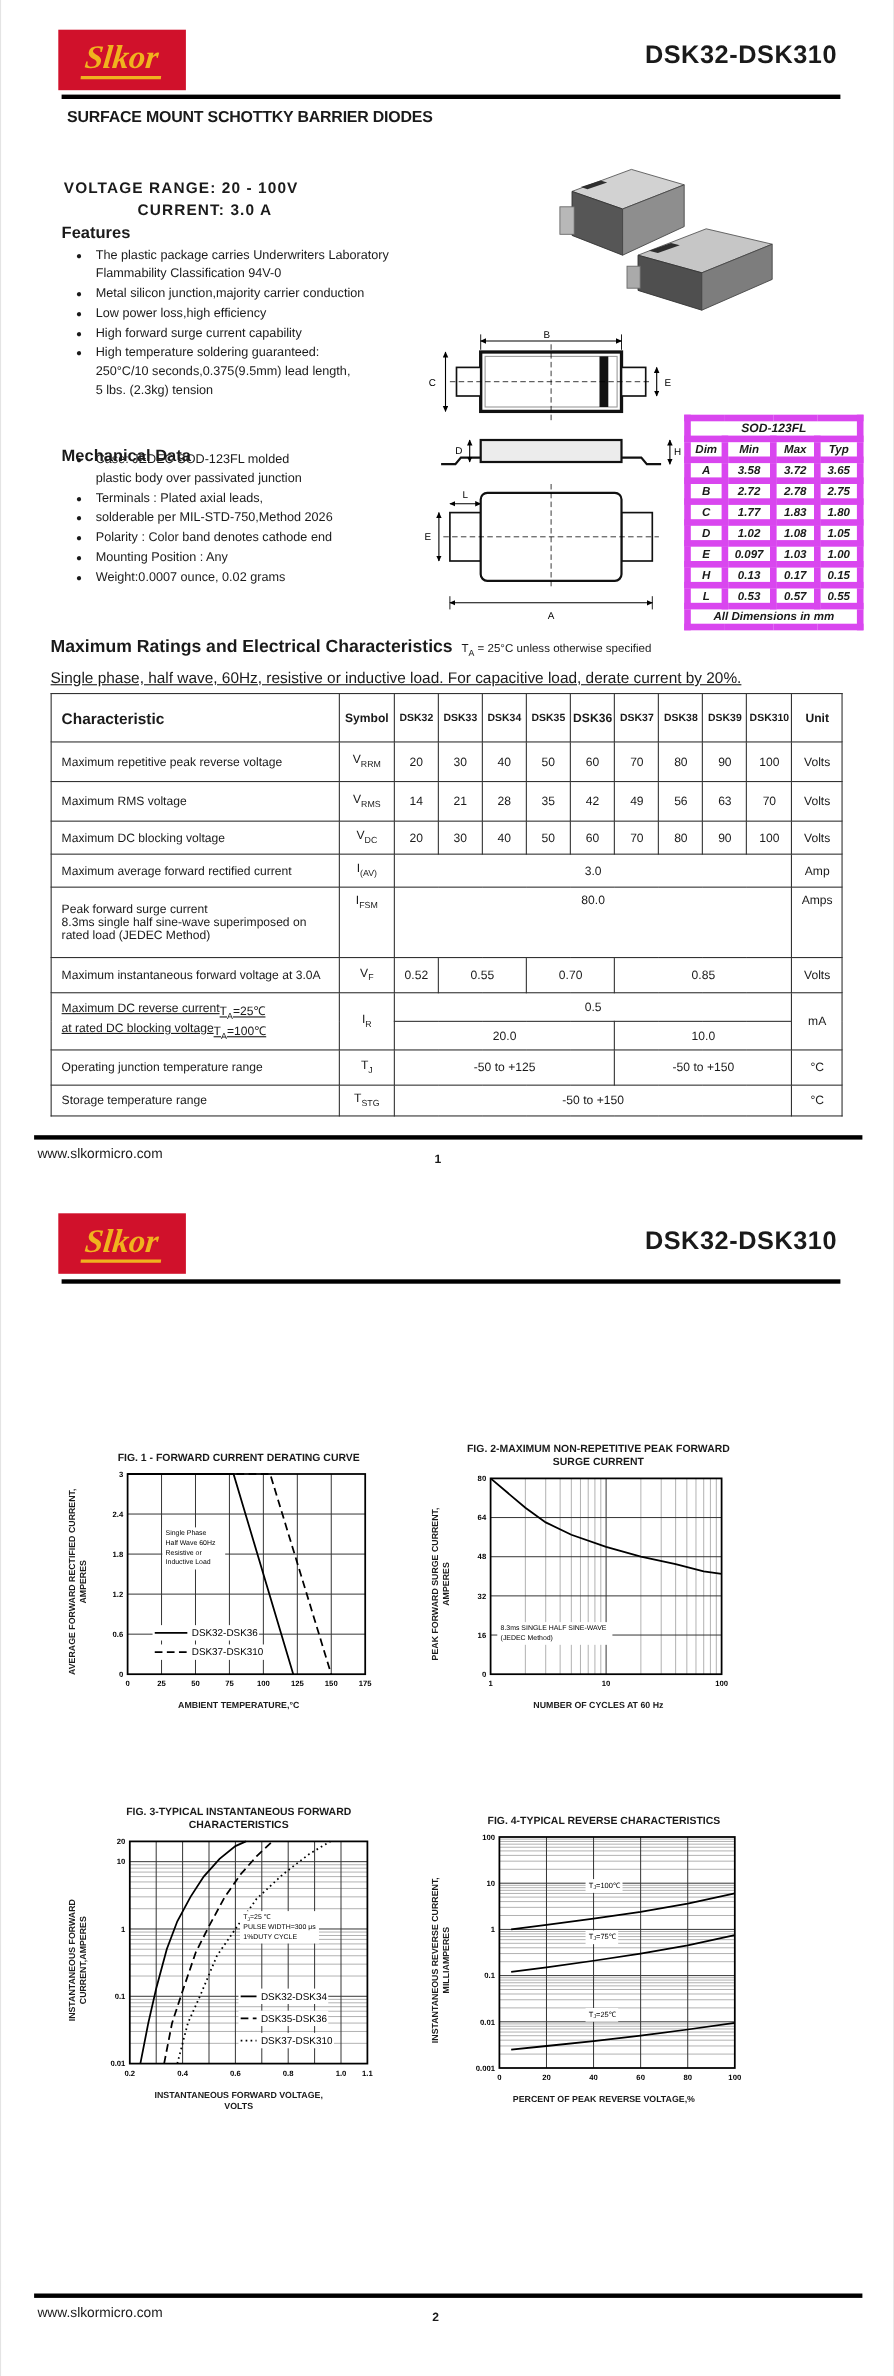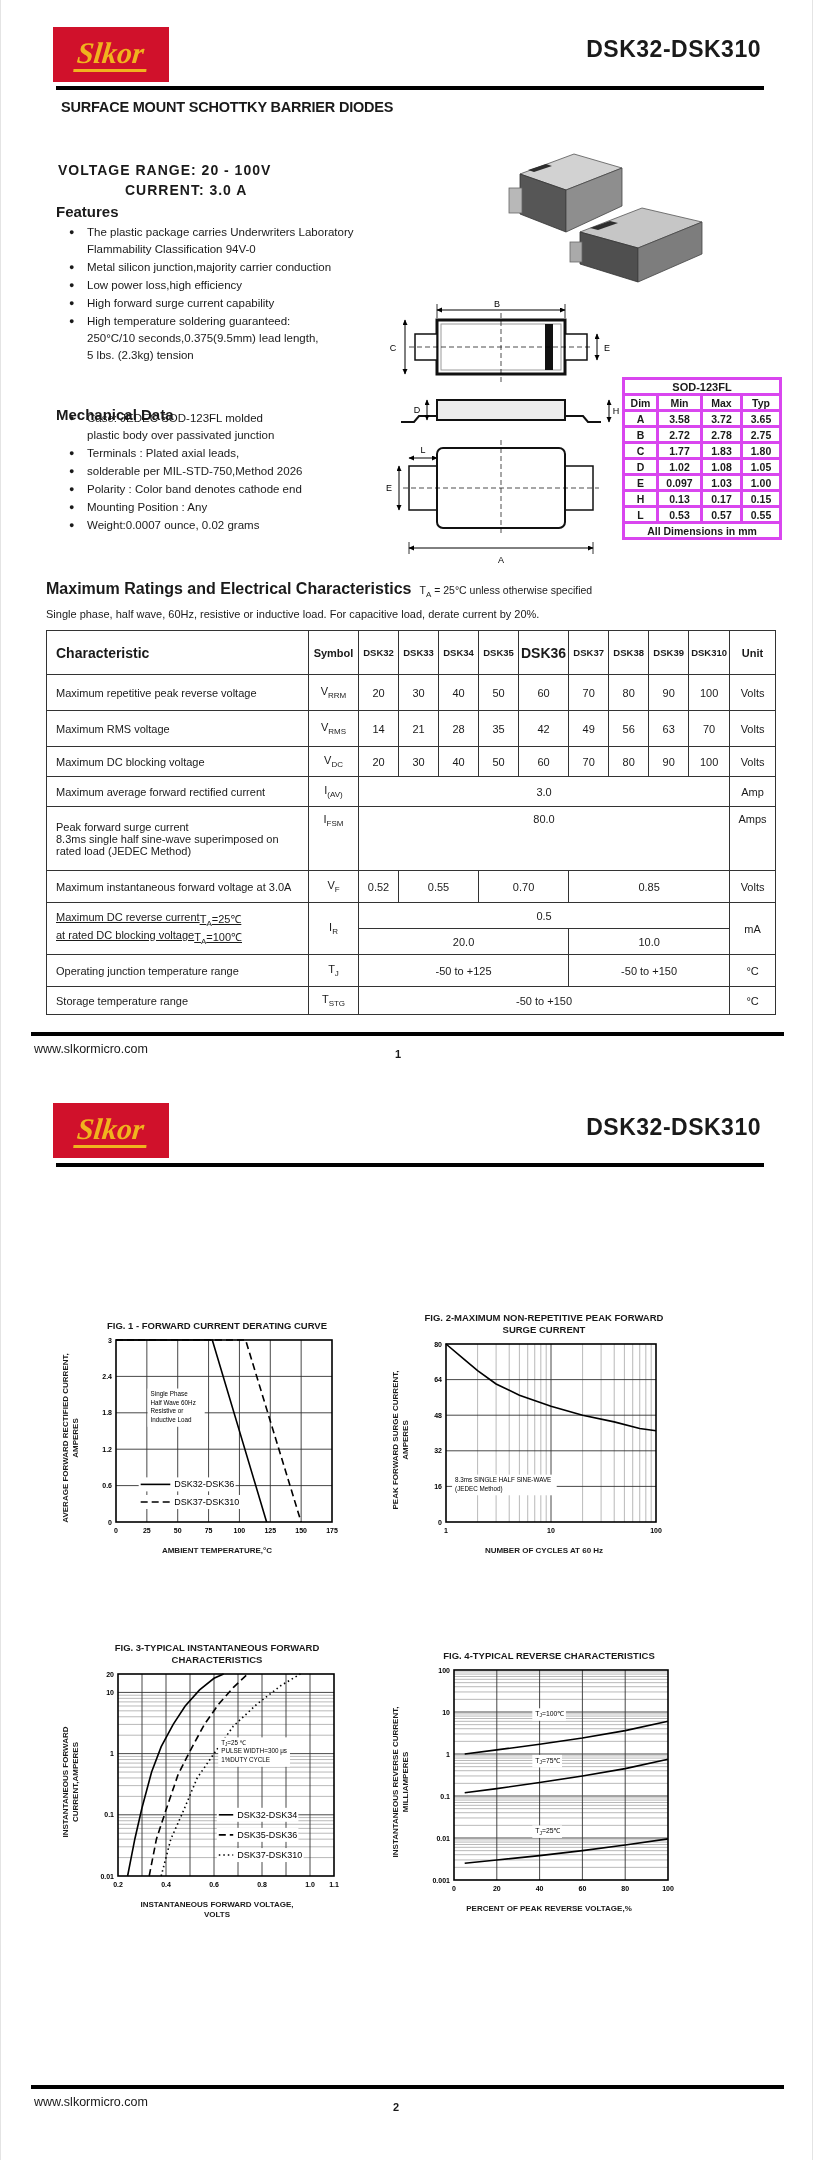--- a/index.html
+++ b/index.html
@@ -14,26 +14,26 @@
   .hrule{position:absolute;background:#000;}
   .doc-subtitle{position:absolute;font-size:14.5px;font-weight:bold;letter-spacing:-0.2px;}
   .volt-line{position:absolute;font-size:14px;font-weight:bold;letter-spacing:1px;}
   .sec-heading{position:absolute;font-size:15px;font-weight:bold;}
   .blist{position:absolute;font-size:11.5px;line-height:17px;width:340px;}
   .bitem{display:flex;margin:0 0 1px 0;}
   .bitem .dot{width:18px;flex:0 0 18px;font-size:9px;line-height:17px;}
   .bl-lines{flex:1;}
   
   .dimtable{position:absolute;border-collapse:collapse;font-size:10.5px;font-weight:bold;}
-  .dimtable td,.dimtable th{border:3px solid #d946ef;text-align:center;padding:0 2px;height:13px;line-height:12px;}
+  .dimtable td,.dimtable th{border:6px solid #d946ef;text-align:center;padding:0 2px;height:13px;line-height:12px;font-style:italic;}
   .dimtable .ttl{font-size:11px;}
   
   .ratings-heading{position:absolute;font-size:16px;font-weight:bold;}
   .ratings-heading .cond{font-size:10.5px;font-weight:normal;margin-left:8px;}
-  .ratings-note{position:absolute;font-size:11px;}
+  .ratings-note{position:absolute;font-size:14px;text-decoration:underline;}
   .rtable{position:absolute;border-collapse:collapse;font-size:11px;}
   .rtable td,.rtable th{border:1px solid #333;text-align:center;padding:1px 2px;}
   .rtable th{font-weight:bold;}
   .rtable .chr{text-align:left;padding-left:9px;padding-right:6px;}
   .rtable .just{display:flex;padding-right:4px;text-decoration:underline;}
   .rtable sub,.ratings-heading sub{font-size:8px;}
   .rtable .vtop{vertical-align:top;padding-top:6px;}
   
   .furl{position:absolute;font-size:12.5px;}
   .fpage{position:absolute;font-size:11px;font-weight:bold;}
@@ -289,21 +289,21 @@
           <col style="width:46px">
         </colgroup>
         <tbody>
           <tr style="height:44px">
             <th class="chr" style="font-size:14px;">Characteristic</th>
             <th style="font-size:11px;">Symbol</th>
             <th style="font-size:9.5px;">DSK32</th>
             <th style="font-size:9.5px;">DSK33</th>
             <th style="font-size:9.5px;">DSK34</th>
             <th style="font-size:9.5px;">DSK35</th>
-            <th style="font-size:14px;">DSK36</th>
+            <th style="font-size:11px;">DSK36</th>
             <th style="font-size:9.5px;">DSK37</th>
             <th style="font-size:9.5px;">DSK38</th>
             <th style="font-size:9.5px;">DSK39</th>
             <th style="font-size:9.5px;">DSK310</th>
             <th style="font-size:11px;">Unit</th>
           </tr>
           <tr style="height:36px">
             <td class="chr">
               <div>Maximum repetitive peak reverse voltage</div>
             </td>

